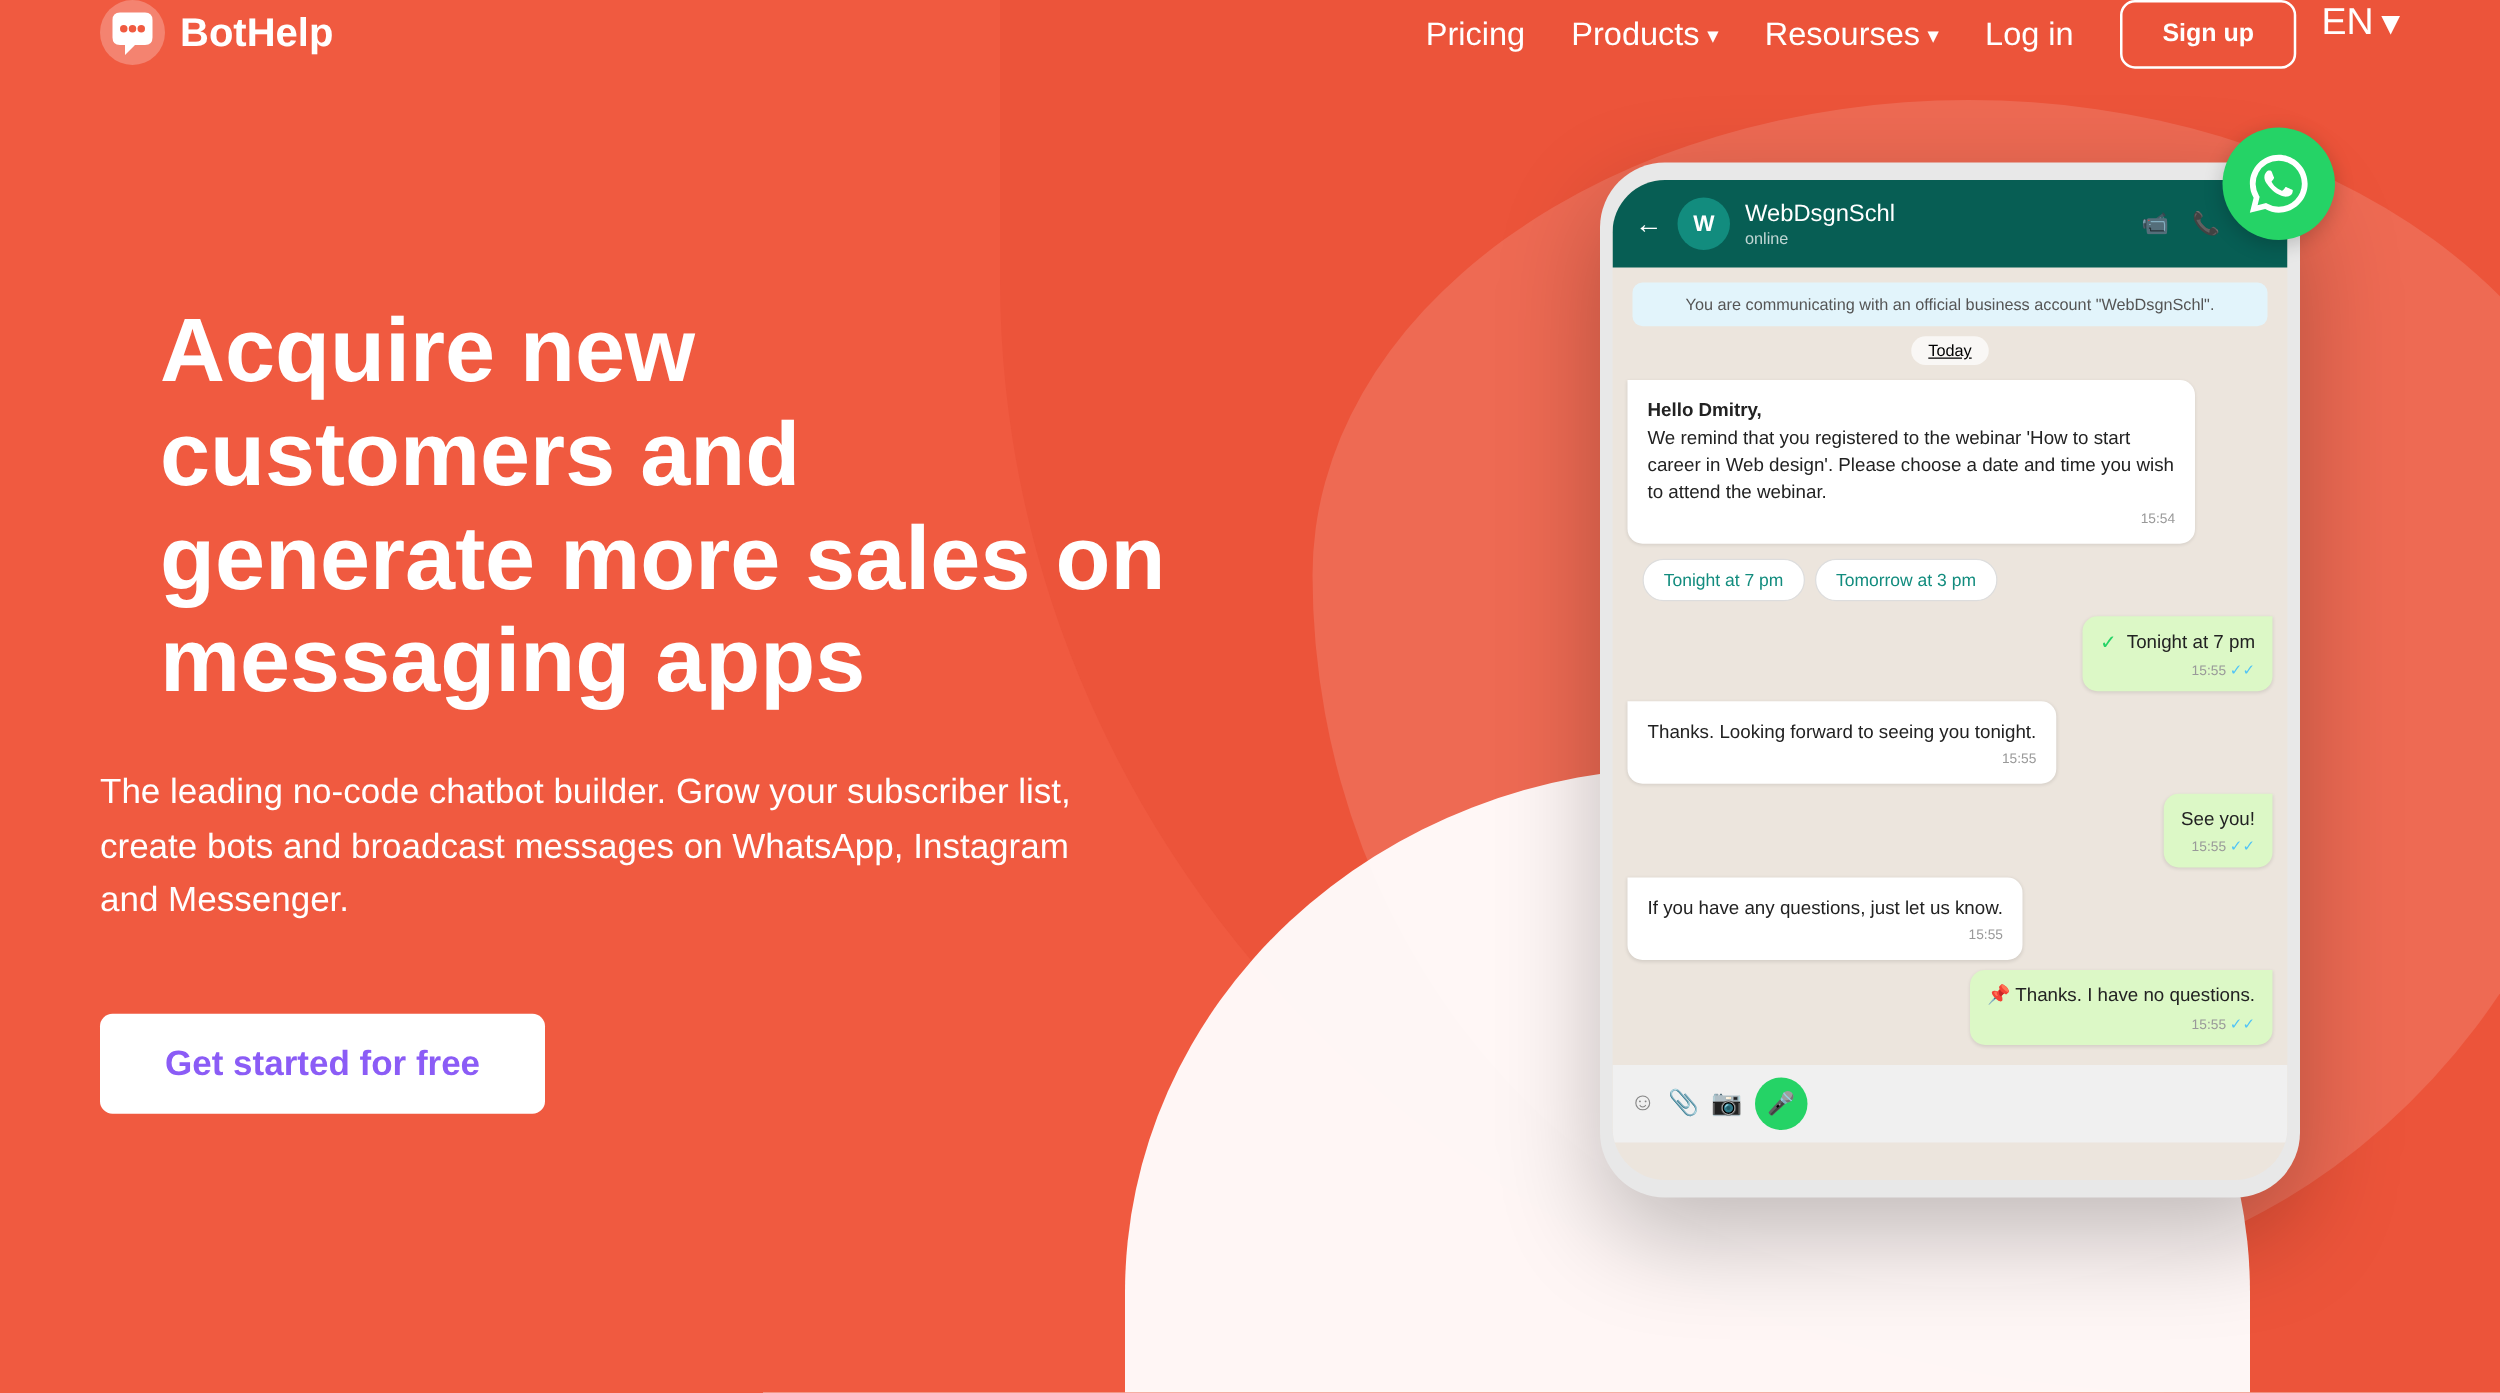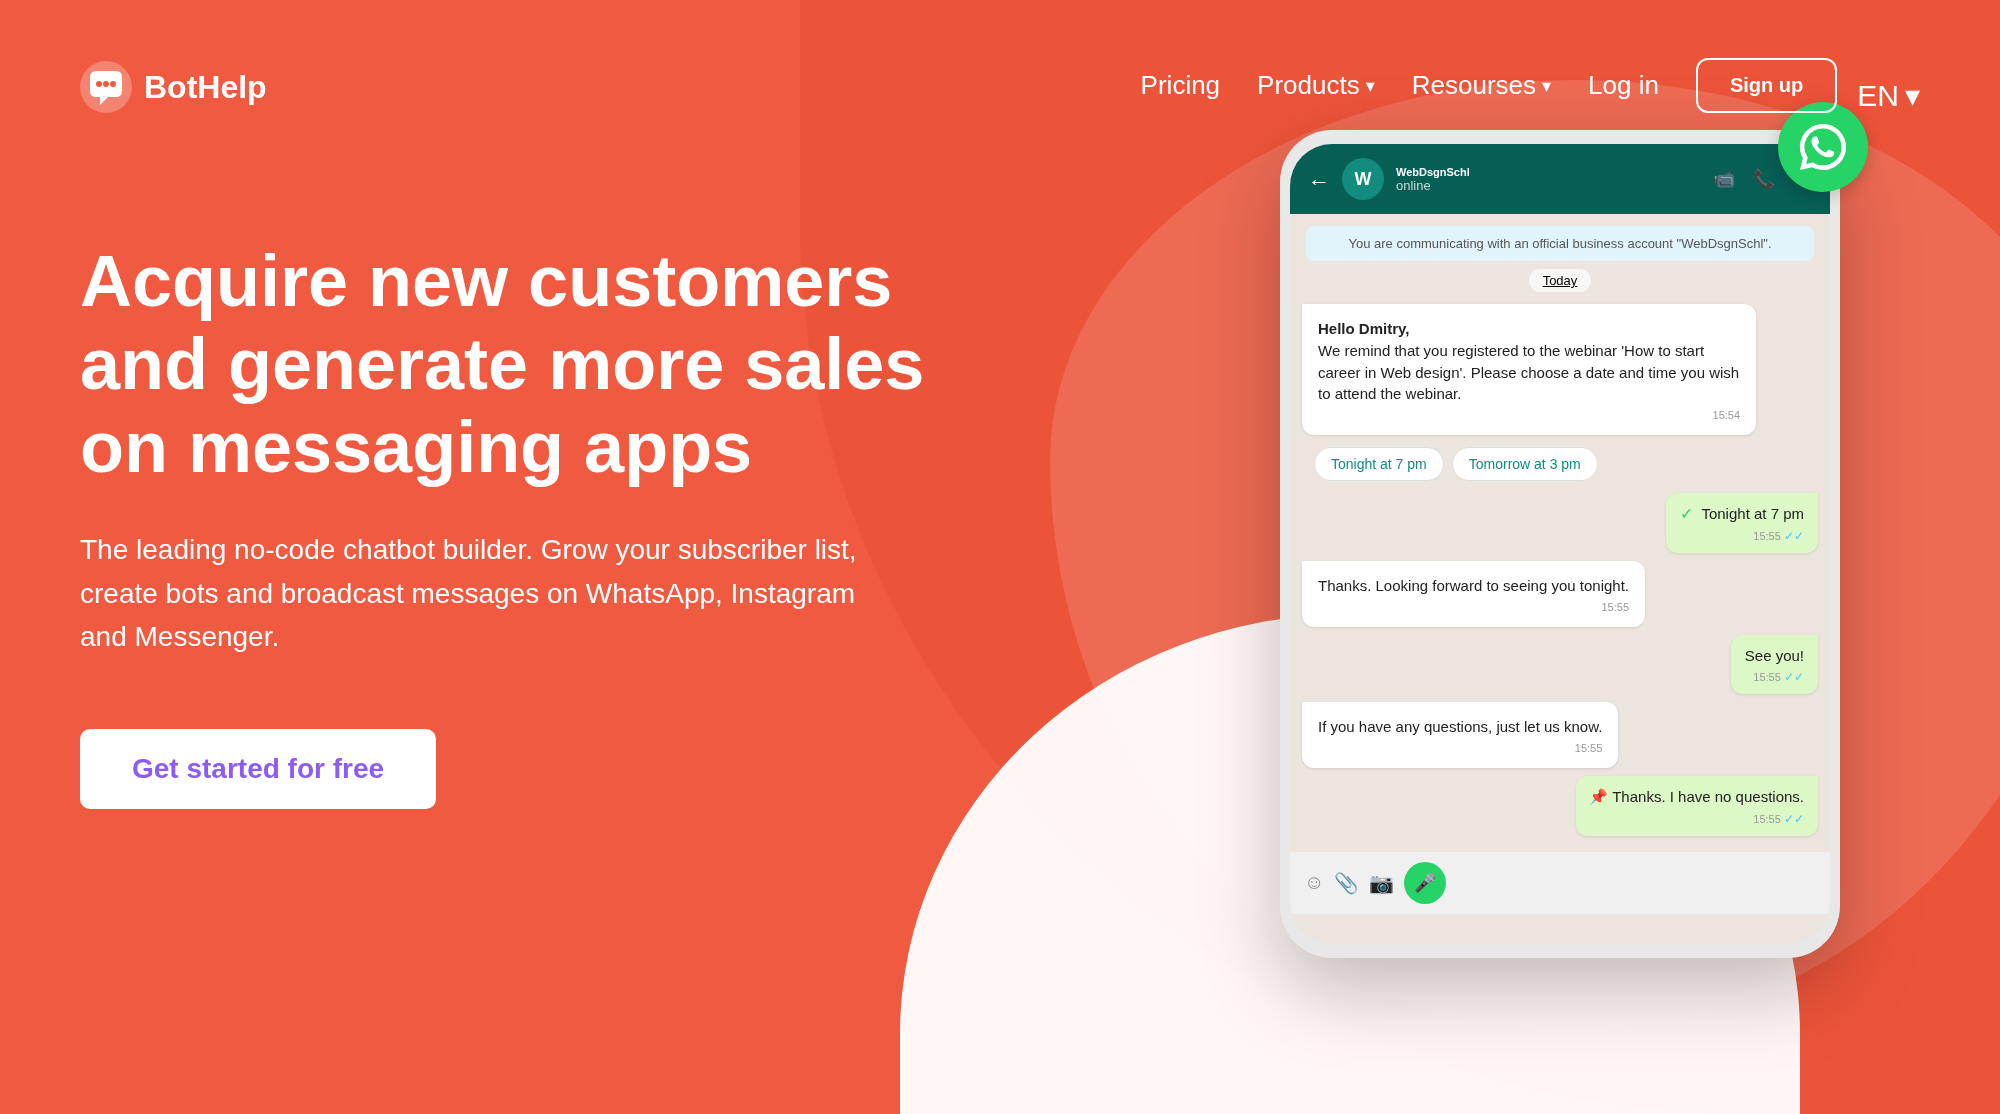--- a/index.html
+++ b/index.html
@@ -4,21 +4,21 @@
   <style>
     * { margin: 0; padding: 0; box-sizing: border-box; }
     body { font-family: 'Segoe UI', Arial, sans-serif; overflow-x: hidden; background: #fff; width: 2000px; min-height: 1114px; }
 
     
     .header {
       position: absolute;
       top: 0; left: 0; right: 0;
       height: 113px;
       display: flex;
-      align-items: flex-end;
+      align-items: flex-start;
       padding: 0 80px;
       z-index: 10;
     }
     .logo-area {
       display: flex;
       align-items: center;
       gap: 12px;
       margin-right: auto;
     }
     .logo-icon {
@@ -116,20 +116,21 @@
       left: 80px;
       max-width: 860px;
       z-index: 5;
     }
     .hero-headline {
       font-size: 72px;
       font-weight: 800;
       color: #fff;
       line-height: 1.15;
       margin-bottom: 40px;
+      margin-left: 48px;
     }
     .hero-subtext {
       font-size: 28px;
       color: #fff;
       line-height: 1.55;
       margin-bottom: 70px;
       max-width: 780px;
     }
     .btn-cta {
       background: #fff;
@@ -186,22 +187,22 @@
       color: #fff;
       font-size: 18px;
       font-weight: 700;
       flex-shrink: 0;
     }
     .wa-contact-info {
       flex: 1;
     }
     .wa-contact-name {
       color: #fff;
-      font-size: 11px;
-      font-weight: 700;
+      font-size: 19px;
+      font-weight: 400;
     }
     .wa-contact-status {
       color: rgba(255,255,255,0.75);
       font-size: 13px;
     }
     .wa-header-icons {
       display: flex;
       gap: 18px;
       color: #fff;
       font-size: 18px;

